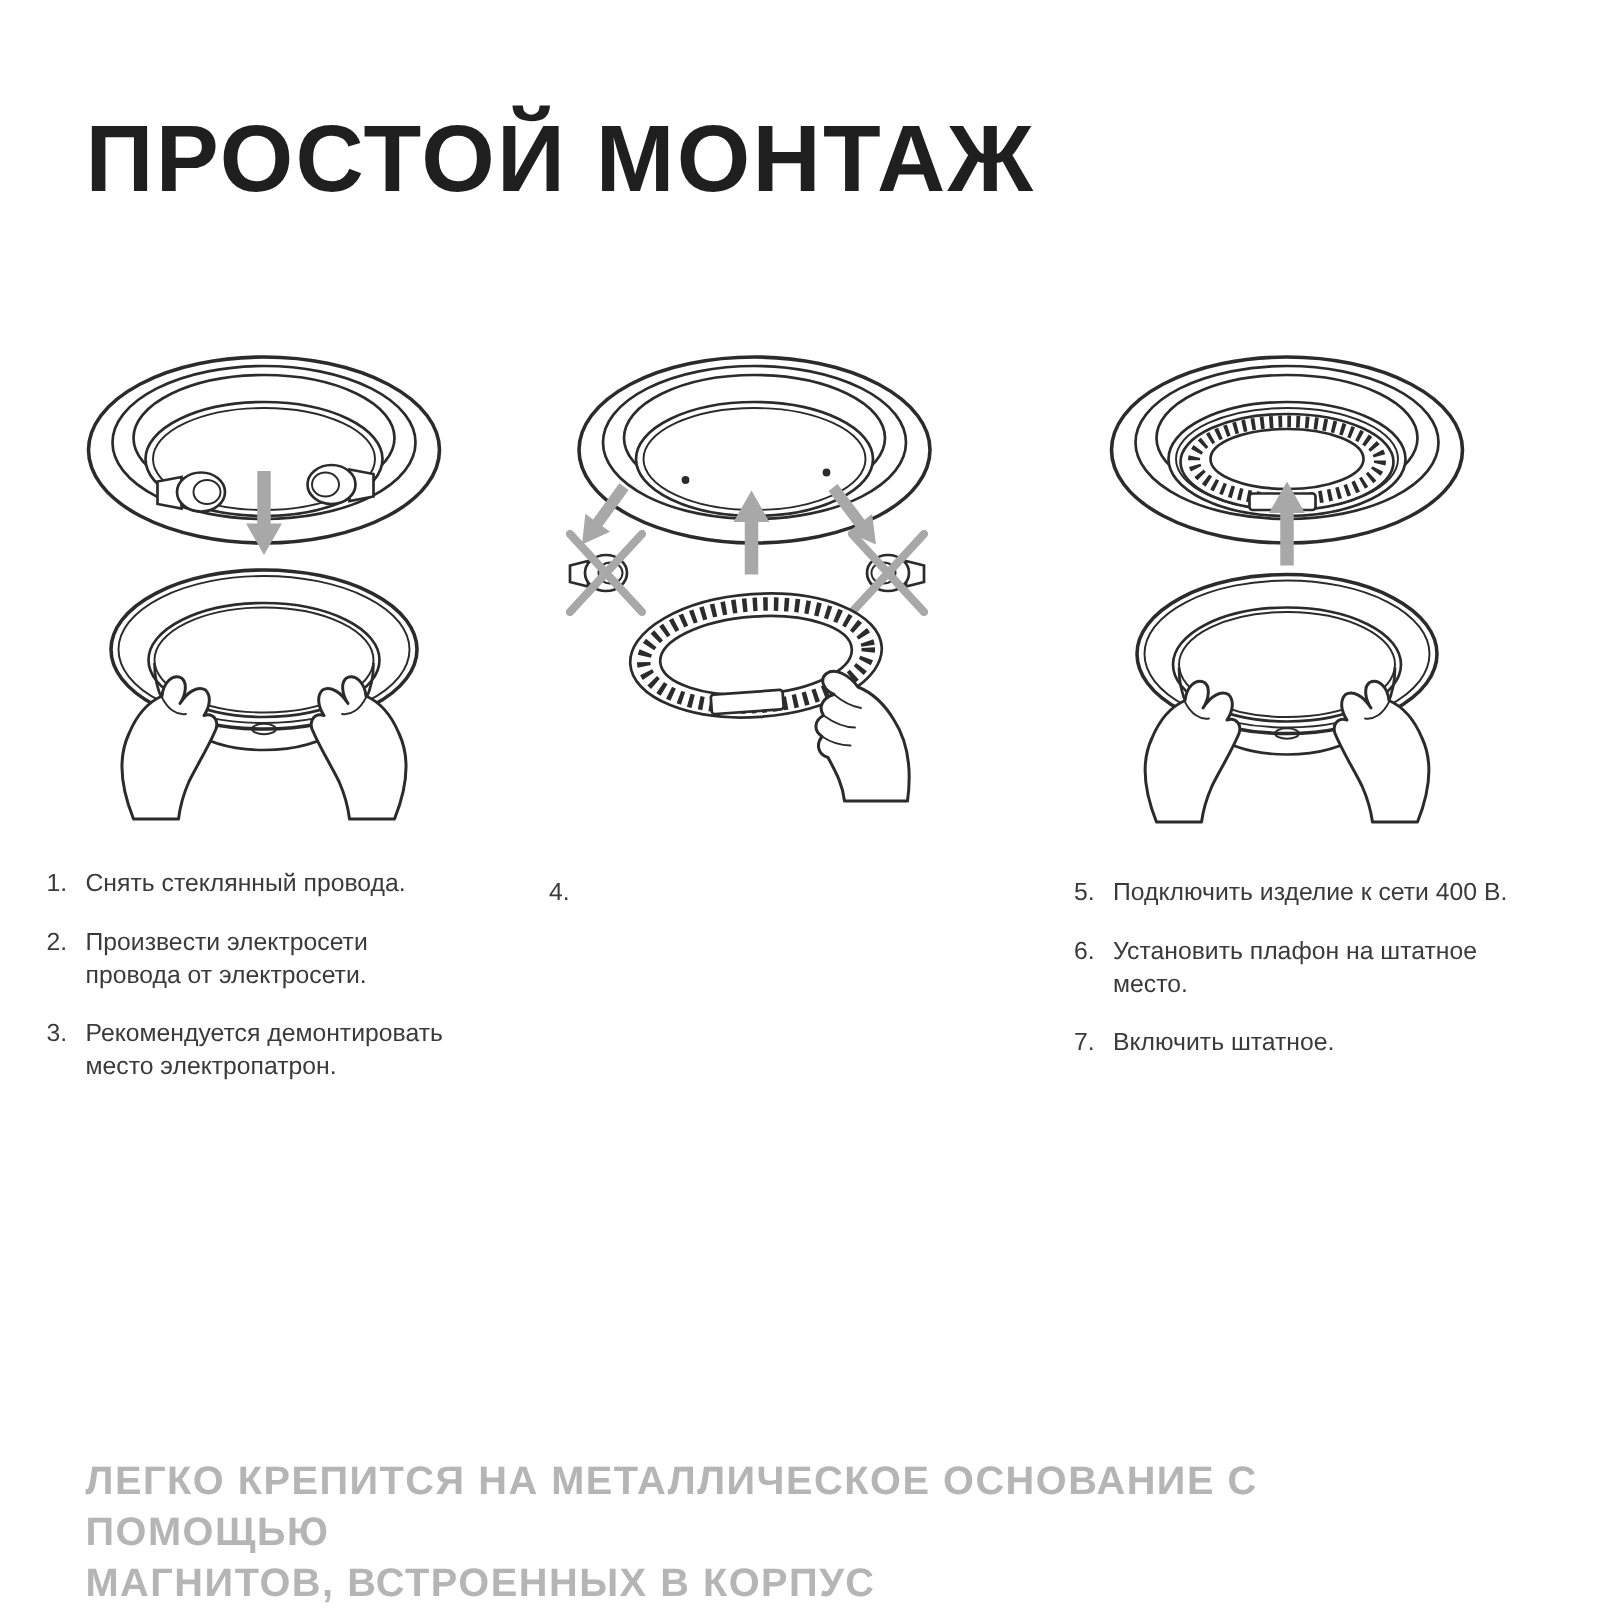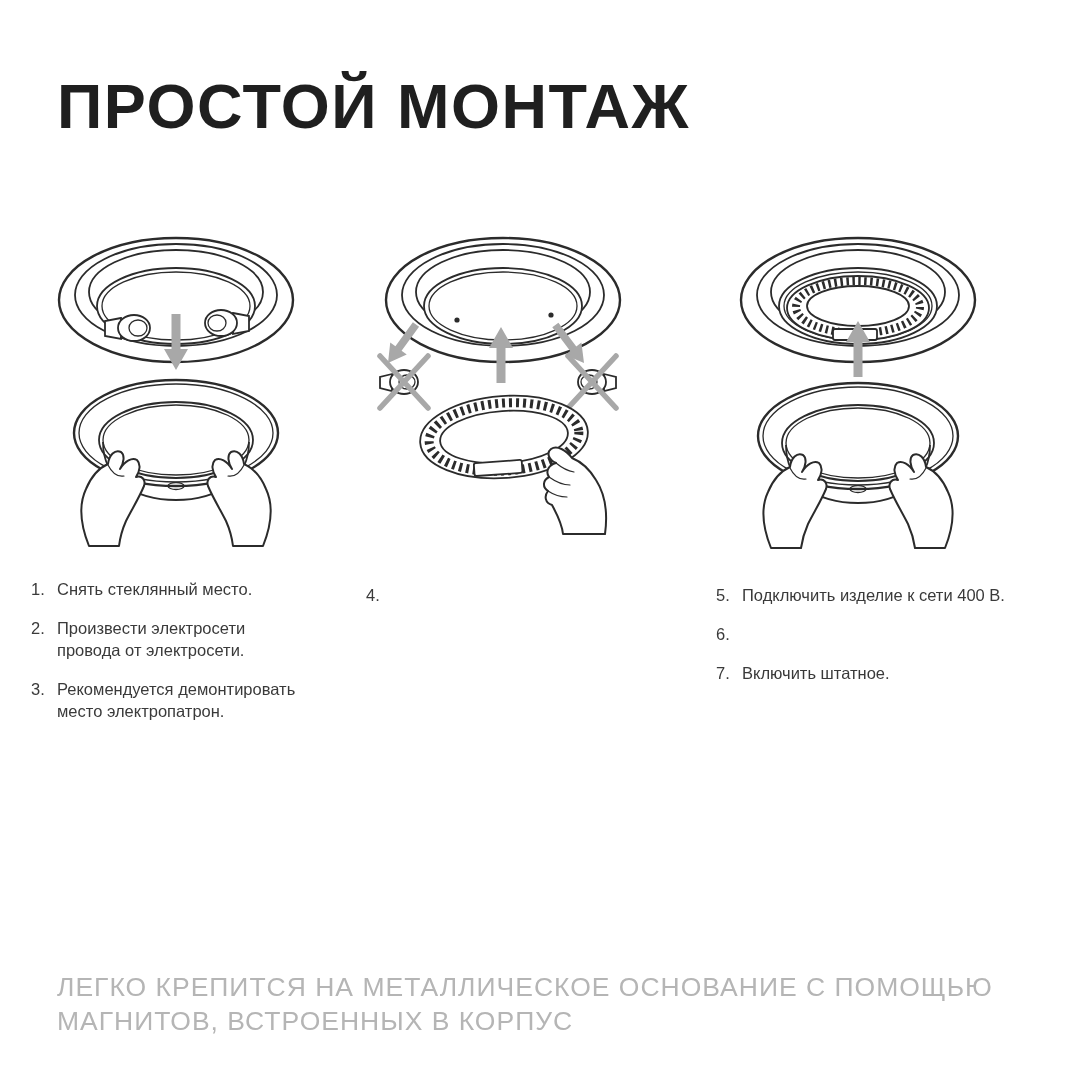--- a/index.html
+++ b/index.html
@@ -15,21 +15,21 @@
   .fig{position:absolute;top:228px;width:300px;height:325px;}
   .fig1{left:31px;} .fig2{left:358px;} .fig3{left:713px;}
   .col{position:absolute;width:320px;}
   .col1{left:31px;top:578px;width:320px;}
   .col2{left:366px;top:584px;width:310px;}
   .col3{left:716px;top:584px;width:345px;}
   .step{display:flex;margin-bottom:17px;font-size:16.5px;line-height:22px;color:var(--step_text);}
   .step .num{flex:none;width:26px;}
   .step .txt{white-space:pre-line;}
   .caption{position:absolute;left:57px;top:970px;width:940px;font-size:26.5px;line-height:34px;
-    letter-spacing:1px;color:var(--caption);white-space:pre-line;font-weight:400;}
+    letter-spacing:1px;color:var(--caption);white-space:pre-line;font-weight:700;}
   
   .s1{fill:#fff;stroke:var(--ink);stroke-width:2.4;}
   .s2{fill:#fff;stroke:var(--ink);stroke-width:1.8;}
   .s3{fill:none;stroke:var(--ink);stroke-width:1.3;}
   .sf{fill:none;stroke:var(--ink);stroke-width:1.8;}
   .hand{fill:#fff;stroke:var(--ink);stroke-width:2;stroke-linejoin:round;stroke-linecap:round;}
   .hline{fill:none;stroke:var(--ink);stroke-width:1.2;stroke-linecap:round;}
   .gray{fill:var(--arrow);}
   .grayx{stroke:var(--arrow);stroke-width:5.5;stroke-linecap:round;fill:none;}
   .led{fill:none;stroke:var(--ink);stroke-width:9;stroke-dasharray:3 4;}
@@ -162,21 +162,21 @@
       <g transform="translate(290,0) scale(-1,1)">
         <path class="hand" d="M58,320 C50,300 47,281 55,264 C60,252 68,243 77,239 C78,230 84,224 90,227 C94,230 93,238 89,244 C94,236 101,232 106,235 C110,239 109,246 105,252 C111,250 115,255 113,261 C108,273 101,284 95,296 C91,305 89,313 88,320 Z"></path>
         <path class="hline" d="M77,240 C81,248 87,252 93,251"></path>
       </g>
     </svg>
   </div>
 
   <div class="col col1">
     <div class="step">
       <span class="num">1.</span>
-      <span class="txt">Снять стеклянный место.</span>
+      <span class="txt">Снять стеклянный провода.</span>
     </div>
     <div class="step">
       <span class="num">2.</span>
       <span class="txt">Произвести электросети
 провода от электросети.</span>
     </div>
     <div class="step">
       <span class="num">3.</span>
       <span class="txt">Рекомендуется демонтировать
 место электропатрон.</span>
@@ -189,20 +189,22 @@
     </div>
   </div>
 
   <div class="col col3">
     <div class="step">
       <span class="num">5.</span>
       <span class="txt">Подключить изделие к сети 400 В.</span>
     </div>
     <div class="step">
       <span class="num">6.</span>
+      <span class="txt">Установить  плафон на штатное
+место.</span>
     </div>
     <div class="step">
       <span class="num">7.</span>
       <span class="txt">Включить штатное.</span>
     </div>
   </div>
 
   <p class="caption">ЛЕГКО КРЕПИТСЯ НА МЕТАЛЛИЧЕСКОЕ ОСНОВАНИЕ С ПОМОЩЬЮ
 МАГНИТОВ, ВСТРОЕННЫХ В КОРПУС</p>
 

